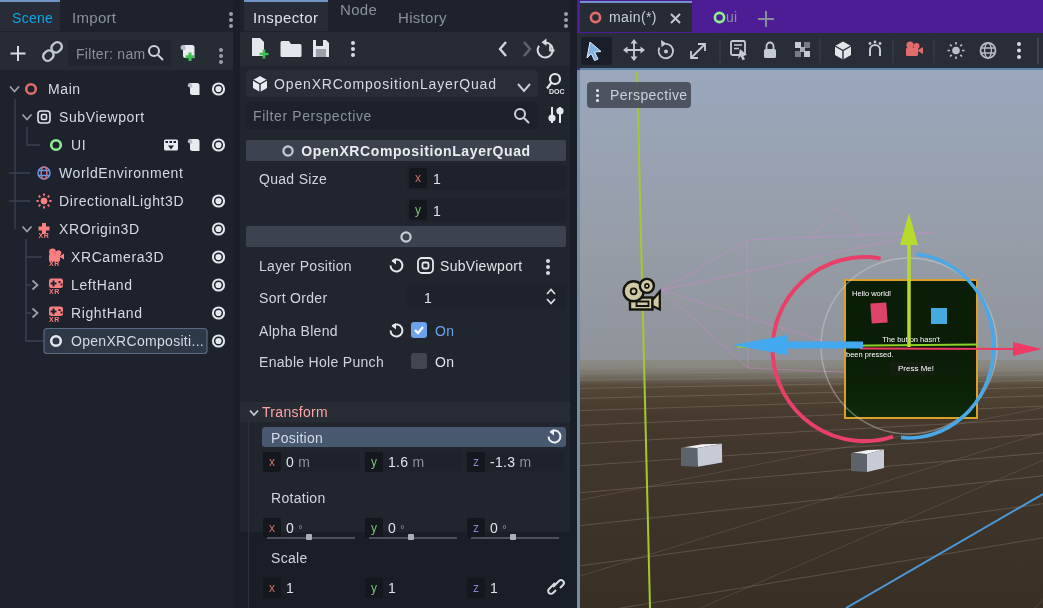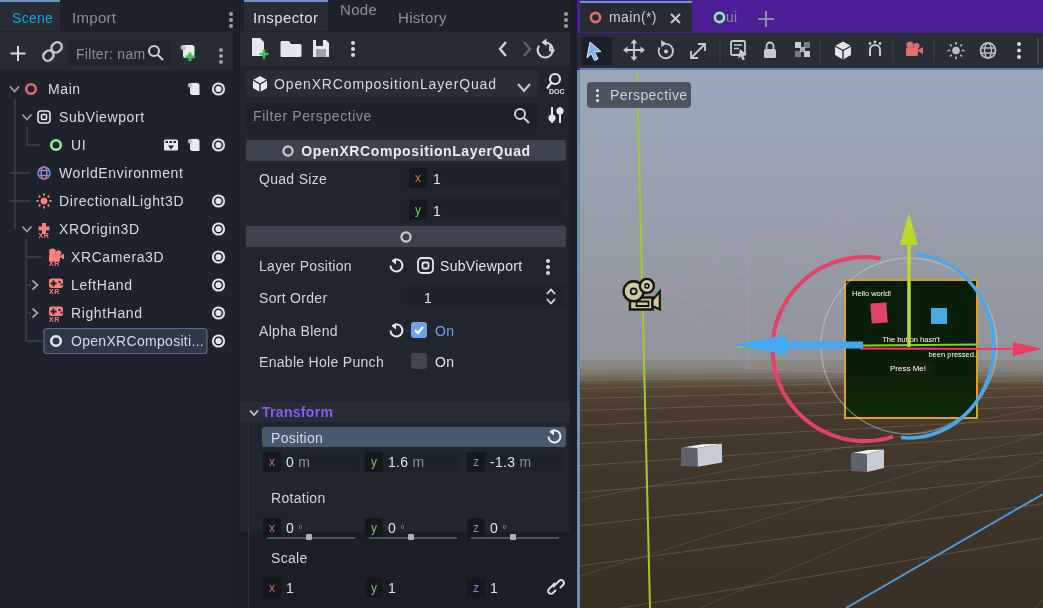--- a/index.html
+++ b/index.html
@@ -304,21 +304,21 @@
 
     <div class="txt" style="left:19px;top:220px">Enable Hole Punch</div>
     <div class="abs" style="left:171px;top:219px;width:16px;height:16px;background:#41464f;border-radius:3px"></div>
     <div class="txt white" style="left:195px;top:220px">On</div>
 
 
     <div class="abs" style="left:0;top:268px;width:330px;height:20px;background:#272c35"></div>
     <svg width="12" height="12" style="left:8px;top:273px">
         <path d="M2 3.5l4 4.5 4-4.5" fill="none" stroke="#c6ccd6" stroke-width="1.8"></path>
       </svg>
-    <div class="txt" style="left:22px;top:270px;font-weight:bold;color:#8b5cf6">Transform</div>
+    <div class="txt" style="left:22px;top:270px;font-weight:normal;color:#fca5a5">Transform</div>
 
     <div class="abs" style="left:22px;top:293px;width:304px;height:20px;background:#47586f;border-radius:3px"></div>
     <div class="txt" style="left:31px;top:296px;color:#d4dce8">Position</div>
     <svg width="18" height="18" style="left:306px;top:294px">
         <g transform="translate(18,0) scale(-1,1)">
           <path d="M13.5 4a6 6 0 1 0 2 4.5" fill="none" stroke="#eef1f5" stroke-width="2"></path>
           <path d="M10 1l4.5 3-4.5 3.4z" fill="#eef1f5"></path>
         </g>
       </svg>
 
@@ -550,22 +550,22 @@
     </g>
   </svg>
   <div class="abs" style="left:3px;top:68px;width:463px;height:2px;background:#5b84ad"></div>
   <div class="abs" style="left:0;top:70px;width:3px;height:538px;background:#6f8ea9"></div>
 
   <div id="quad" class="abs" style="left:267px;top:279px;width:134px;height:140px;background:linear-gradient(180deg,#0a1d07 52%,#0b2007 70%,#0d2409 88%,#102a0b 100%);border:2px solid #dd9f2b;font-size:7.5px;color:#fff">
     <div class="abs" style="left:6px;top:8px">Hello world!</div>
     <div class="abs" style="left:25px;top:22px;width:16px;height:20px;background:#e0436a;transform:rotate(-4deg)"></div>
     <div class="abs" style="left:85px;top:27px;width:16px;height:16px;background:#45aade"></div>
     <div class="abs" style="left:0;top:54px;width:130px;text-align:center">The button hasn't</div>
-    <div class="abs" style="left:0;top:69px;width:130px;text-align:right">been pressed.</div>
-    <div class="abs" style="left:44px;top:81px;width:44px;height:13px;background:#141f10;text-align:left;line-height:13px;font-size:8px">Press Me!</div>
+    <div class="abs" style="left:0;top:69px;width:130px;text-align:left">been pressed.</div>
+    <div class="abs" style="left:44px;top:81px;width:44px;height:13px;background:#141f10;text-align:right;line-height:13px;font-size:8px">Press Me!</div>
   </div>
   <svg id="gizmo" width="463" height="538" style="left:3px;top:70px;overflow:hidden" viewBox="0 0 463 538">
     <circle cx="329" cy="276" r="88" fill="none" stroke="#d7dae0" stroke-opacity="0.42" stroke-width="1.4"></circle>
     <path d="M300.6 188.5 A92 92 0 1 0 313 366.6" fill="none" stroke="#e84068" stroke-width="4"></path>
     <path d="M336.4 184.3 A85 92 0 1 1 321 367.6" fill="none" stroke="#4aa8e8" stroke-width="3.5"></path>
 
     <path d="M157 276.8 L397 274.6" stroke="#8fd028" stroke-width="2"></path>
     <path d="M280 278.6 L433 279" stroke="#ef3b63" stroke-width="2"></path>
     <polygon points="433,272 462,279 433,286" fill="#ef3b63"></polygon>
 

